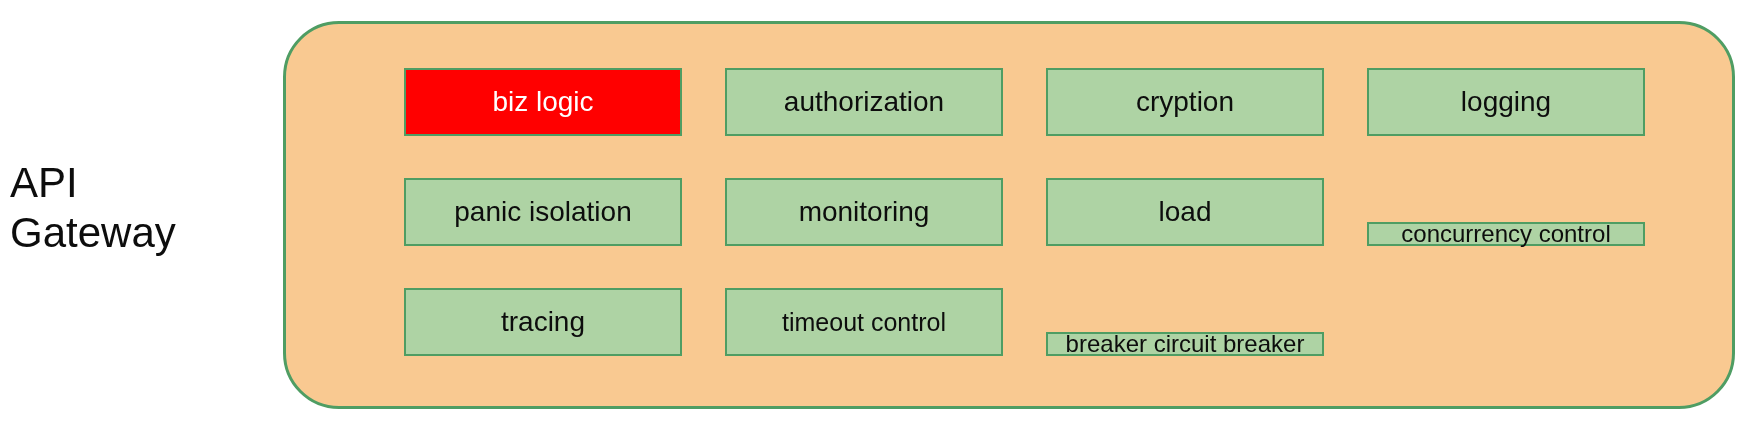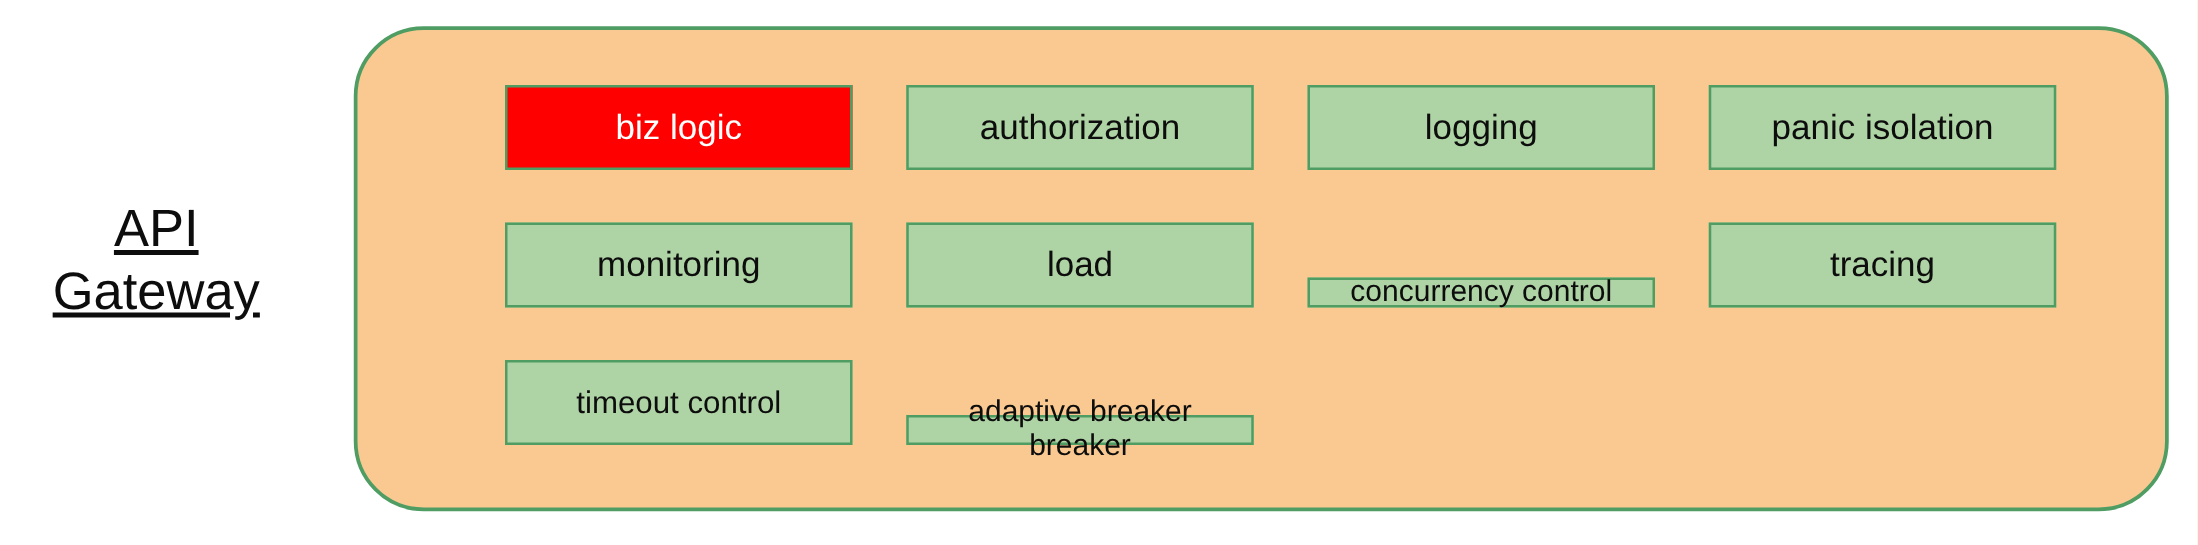--- a/index.html
+++ b/index.html
@@ -13,26 +13,25 @@
     width: 1758px;
     height: 436px;
     background: #ffffff;
     overflow: hidden;
   }
   .api-label {
     position: absolute;
     left: 10px;
     top: 158px;
     width: 230px;
-    text-align: center;
+    text-align: left;
     font-size: 42px;
     line-height: 1.18;
     color: #0d0d0d;
     word-spacing: 9999px; 
-    text-decoration: underline;
   }
   .gateway-container {
     position: absolute;
     left: 283px;
     top: 21px;
     width: 1452px;
     height: 388px;
     box-sizing: border-box;
     background: var(--container-fill, #F9C991);
     border: 3px solid var(--border-green, #4F9D63);
@@ -72,24 +71,25 @@
 <body>
 
 <div class="canvas">
 
   <div class="api-label">API Gateway</div>
 
   <div class="gateway-container">
     <div class="gateway-grid">
         <div class="box danger">biz logic</div>
         <div class="box">authorization</div>
+        <div class="box">cryption</div>
         <div class="box">logging</div>
         <div class="box">panic isolation</div>
         <div class="box">monitoring</div>
         <div class="box">load</div>
         <div class="box sm">concurrency control</div>
         <div class="box">tracing</div>
         <div class="box md">timeout control</div>
-        <div class="box sm">adaptive breaker breaker</div>
+        <div class="box sm">breaker circuit breaker</div>
       </div>
   </div>
 
 </div>
 
 </body></html>

